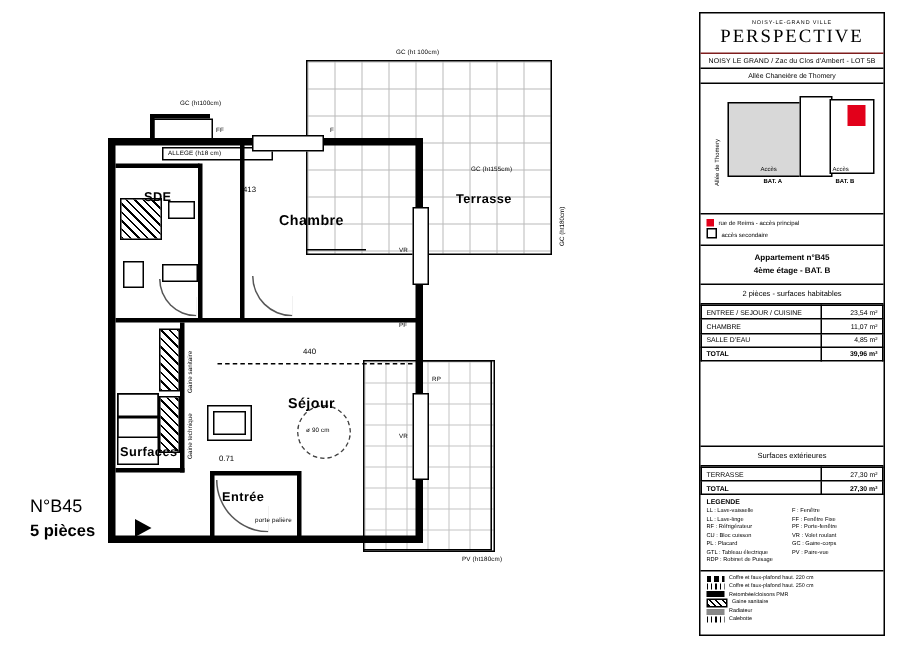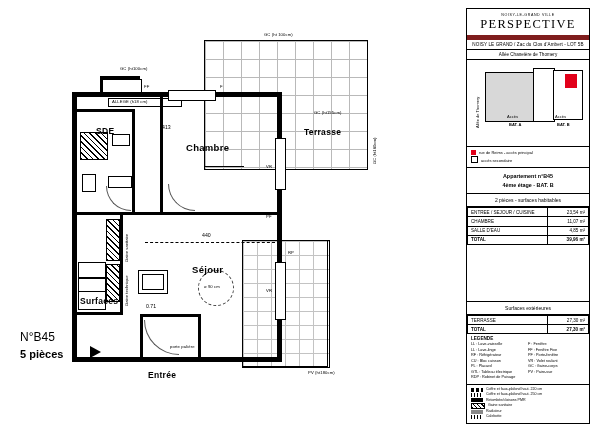--- a/index.html
+++ b/index.html
@@ -55,21 +55,21 @@
   .arc{position:absolute;border:1px solid #000;border-radius:50%;}
   .arcq{position:absolute;border-left:1px solid #555;border-bottom:1px solid #555;border-radius:0 0 0 100%;}
 
   .apt-id{position:absolute;left:20px;top:330px;font-size:12px;font-weight:normal;}
   .apt-sub{position:absolute;left:20px;top:348px;font-size:11px;font-weight:bold;}
   .arrow{position:absolute;left:90px;top:346px;width:0;height:0;
     border-left:11px solid #000;border-top:6px solid transparent;border-bottom:6px solid transparent;}
 
   
   .panel{position:absolute;left:466px;top:8px;width:122px;height:414px;border:1px solid #000;background:#fff;}
-  .p-sec{border-bottom:5px solid #7f1d1d;}
+  .p-sec{border-bottom:1px solid #7f1d1d;}
   .brandwrap{text-align:center;padding:4px 2px 3px;}
   .brand-top{font-size:3.6px;letter-spacing:.6px;}
   .brand{font-size:12.5px;letter-spacing:1.3px;font-family:"Liberation Serif",serif;}
   .proj{font-size:4.6px;text-align:center;padding:2px 2px;border-bottom:1px solid #000;letter-spacing:.1px;}
   .addr{font-size:4.6px;text-align:center;padding:2px 2px;border-bottom:1px solid #000;}
   .mini{position:relative;height:86px;border-bottom:1px solid #000;overflow:hidden;}
   .mini .blk{position:absolute;background:#ffffff;border:1px solid #000;}
   .mini .gblk{position:absolute;background:#d8d8d8;border:1px solid #000;}
   .mini .red{position:absolute;background:#e2001a;}
   .mini .lbl{position:absolute;font-size:4px;font-weight:bold;}
@@ -186,21 +186,21 @@
     <div class="tiny" style="left:246px;top:150px;">VR</div>
     <div class="tiny" style="left:246px;top:274px;">VR</div>
     <div class="tiny" style="left:200px;top:70px;">F</div>
     <div class="tiny" style="left:124px;top:70px;">FF</div>
     <div class="tiny" style="left:246px;top:200px;">PF</div>
 
     <div class="room-label lg" style="left:166px;top:128px;">Chambre</div>
     <div class="room-label lg" style="left:172px;top:250px;">Séjour</div>
     <div class="room-label" style="left:60px;top:282px;">Surfaces</div>
     <div class="room-label" style="left:76px;top:112px;">SDE</div>
-    <div class="room-label" style="left:128px;top:312px;margin-top:44px;">Entrée</div>
+    <div class="room-label" style="left:128px;top:312px;">Entrée</div>
 
   </div>
 
   <div class="apt-id">N°B45</div>
   <div class="apt-sub">5 pièces</div>
   <div class="arrow"></div>
 
   <div class="panel">
 
     <div class="p-sec brandwrap">

